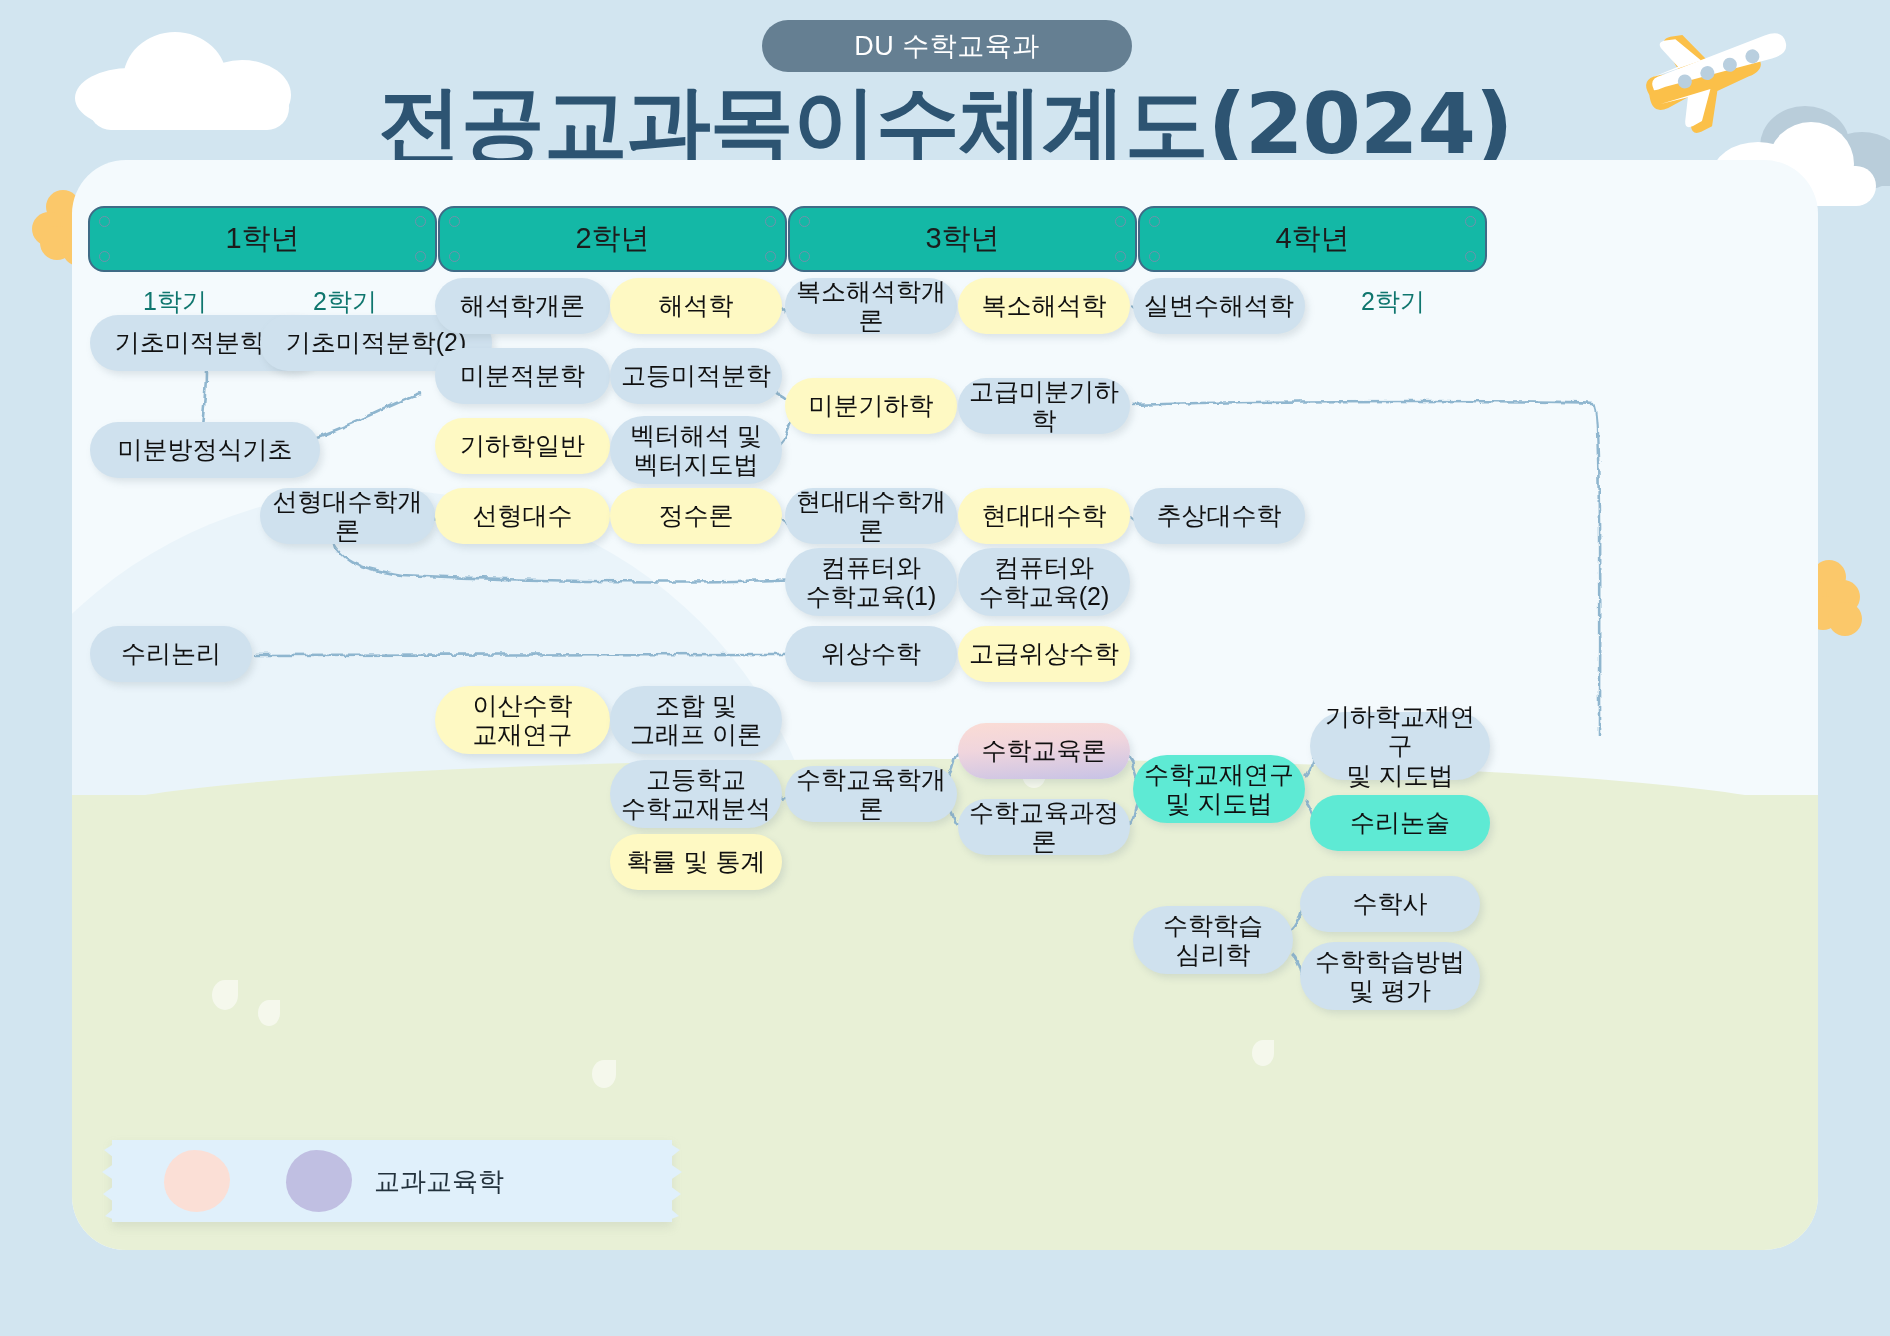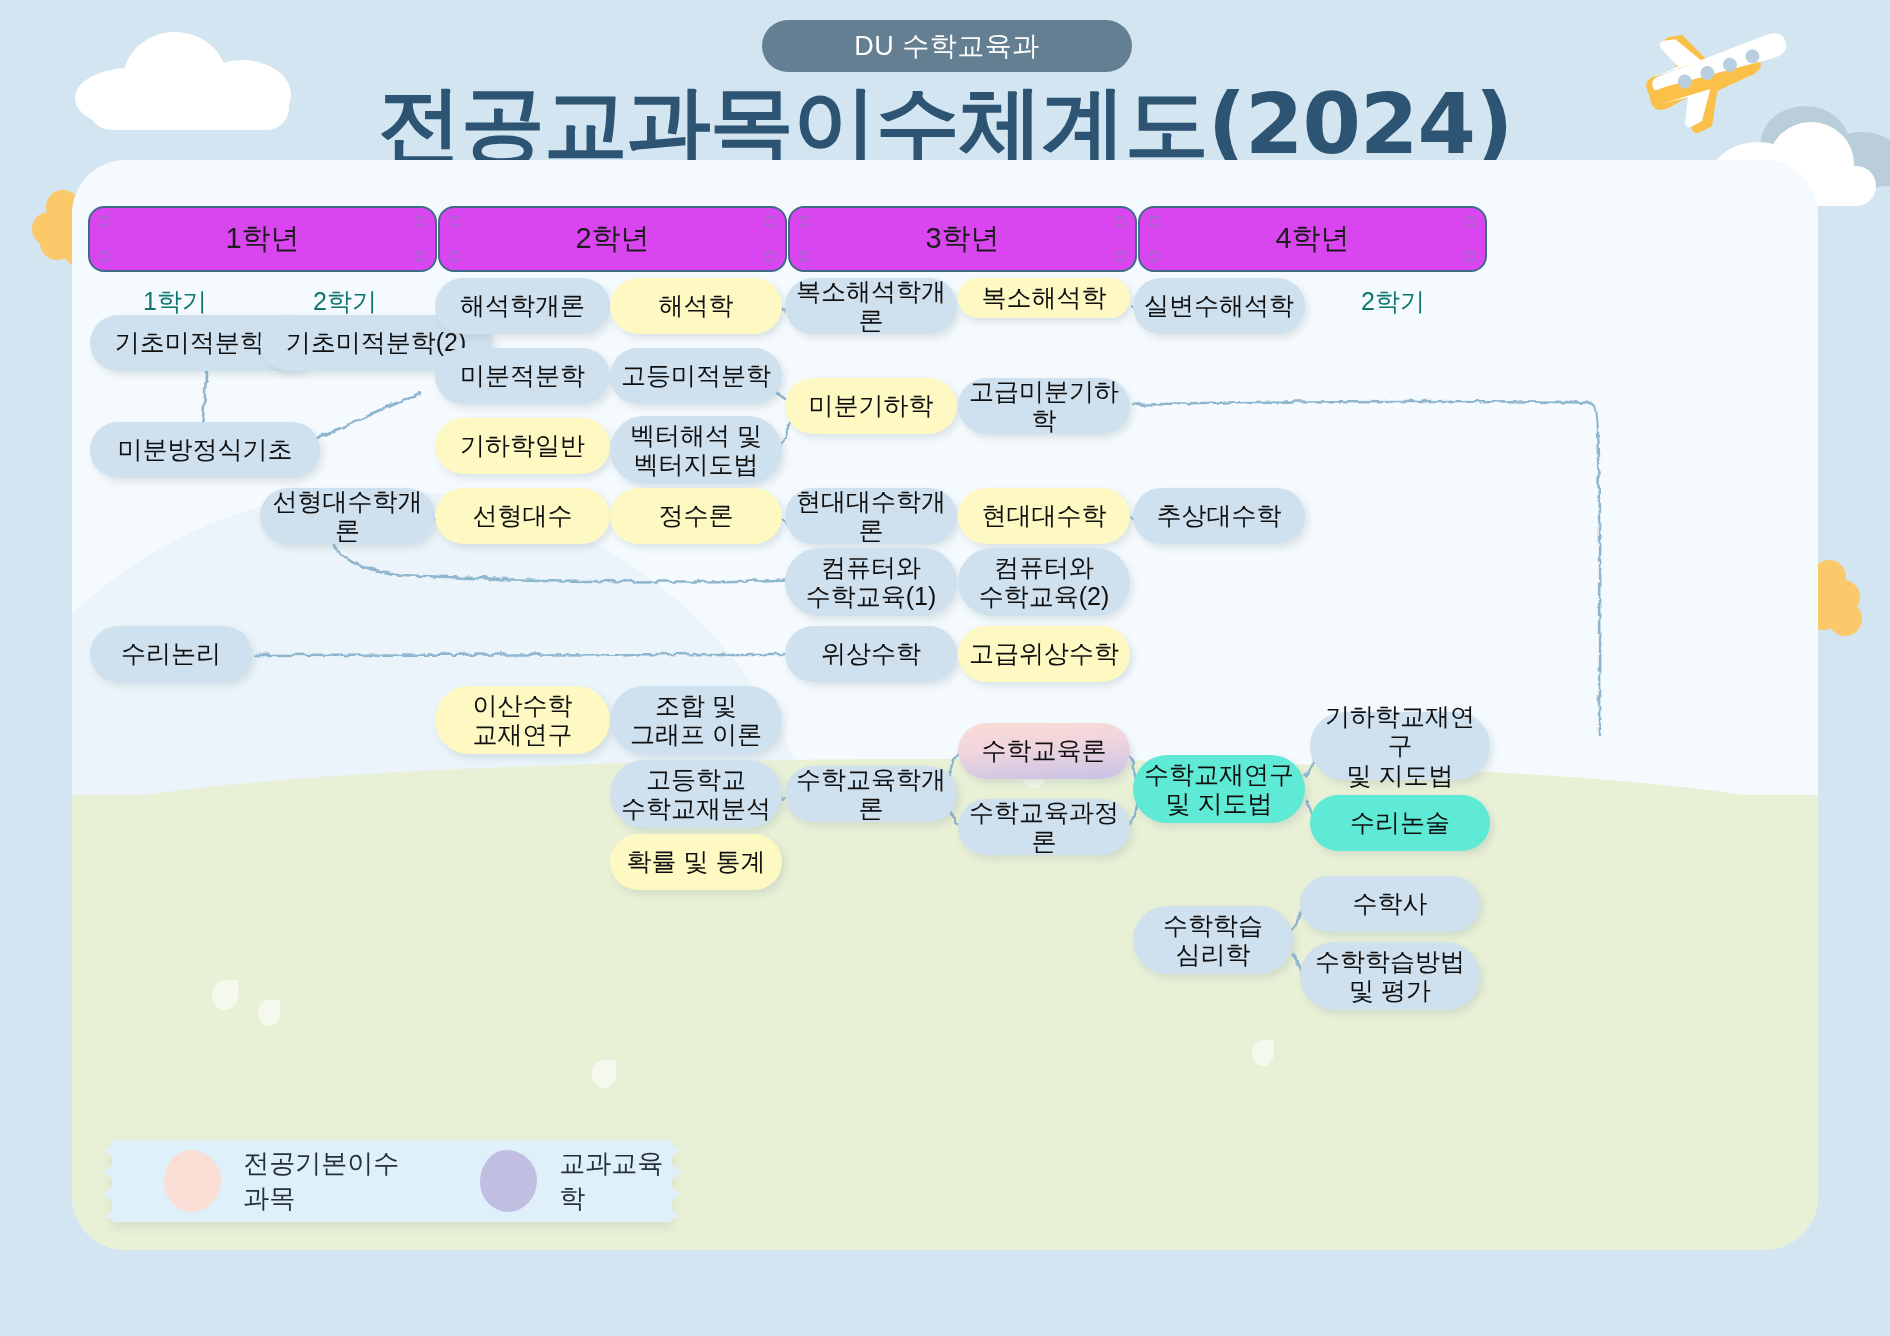--- a/index.html
+++ b/index.html
@@ -42,21 +42,21 @@
   }
   .maintitle{
     position:absolute;left:0;right:0;top:68px;text-align:center;
     color:#2d5472;font-size:84px;font-weight:bold;letter-spacing:-1px;
     font-family:"DejaVu Sans",sans-serif;
   }
 
   
   .yearbox{
     position:absolute;top:206px;height:62px;
-    border:2.5px solid #3f6b86;border-radius:16px;background:#d946ef;
+    border:2.5px solid #3f6b86;border-radius:16px;background:#14b8a6;
     display:flex;align-items:center;justify-content:center;
     color:#1c1c1c;font-size:29px;
   }
   .yearbox .screw{
     position:absolute;width:9px;height:9px;border:1.6px solid #6f93ab;border-radius:50%;
   }
   .yearbox .s-tl{left:9px;top:8px}.yearbox .s-tr{right:9px;top:8px}
   .yearbox .s-bl{left:9px;bottom:8px}.yearbox .s-br{right:9px;bottom:8px}
 
   .semlabel{
@@ -259,21 +259,21 @@
 <div class="semlabel" style="left:1160px;">1학기</div>
 <div class="semlabel" style="left:1333px;">2학기</div>
 
 <div class="node n-blue" style="left:90px;top:315px;width:230px;height:56px;">기초미적분학(1)</div>
 <div class="node n-blue" style="left:260px;top:315px;width:232px;height:56px;">기초미적분학(2)</div>
 <div class="node n-blue" style="left:90px;top:422px;width:230px;height:56px;">미분방정식기초</div>
 
 <div class="node n-blue" style="left:435px;top:278px;width:175px;height:56px;">해석학개론</div>
 <div class="node n-pink" style="left:610px;top:278px;width:172px;height:56px;">해석학</div>
 <div class="node n-blue" style="left:785px;top:278px;width:172px;height:56px;">복소해석학개론</div>
-<div class="node n-pink" style="left:958px;top:278px;width:172px;height:40px;">복소해석학</div>
+<div class="node n-pink" style="left:958px;top:278px;width:172px;height:56px;">복소해석학</div>
 <div class="node n-blue" style="left:1133px;top:278px;width:172px;height:56px;">실변수해석학</div>
 
 <div class="node n-blue" style="left:435px;top:348px;width:175px;height:56px;">미분적분학</div>
 <div class="node n-blue" style="left:610px;top:348px;width:172px;height:56px;">고등미적분학</div>
 <div class="node n-pink" style="left:435px;top:418px;width:175px;height:56px;">기하학일반</div>
 <div class="node n-blue" style="left:610px;top:416px;width:172px;height:68px;white-space:pre-line;">벡터해석 및
 벡터지도법</div>
 <div class="node n-pink" style="left:785px;top:378px;width:172px;height:56px;">미분기하학</div>
 <div class="node n-blue" style="left:958px;top:378px;width:172px;height:56px;">고급미분기하학</div>
 
@@ -319,17 +319,16 @@
 
 <div class="legend">
   <svg class="zig" style="left:-14px;" width="22" height="82" viewBox="0 0 22 82" preserveAspectRatio="none">
     <path d="M22 0 L6 10 L20 21 L4 32 L20 43 L5 54 L20 65 L7 76 L22 82 Z" fill="#e0f0fb"></path>
   </svg>
   <svg class="zig" style="right:-14px;" width="22" height="82" viewBox="0 0 22 82" preserveAspectRatio="none">
     <path d="M0 0 L16 10 L2 21 L18 32 L2 43 L17 54 L2 65 L15 76 L0 82 Z" fill="#e0f0fb"></path>
   </svg>
   <div class="legend-inner">
     <div class="swatch sw-pink"></div>
-    <div class="legend-text">전공기본이수과목</div>
     <div class="swatch sw-purple" style="margin-left:34px;"></div>
     <div class="legend-text">교과교육학</div>
   </div>
 </div>
 
 </body></html>

